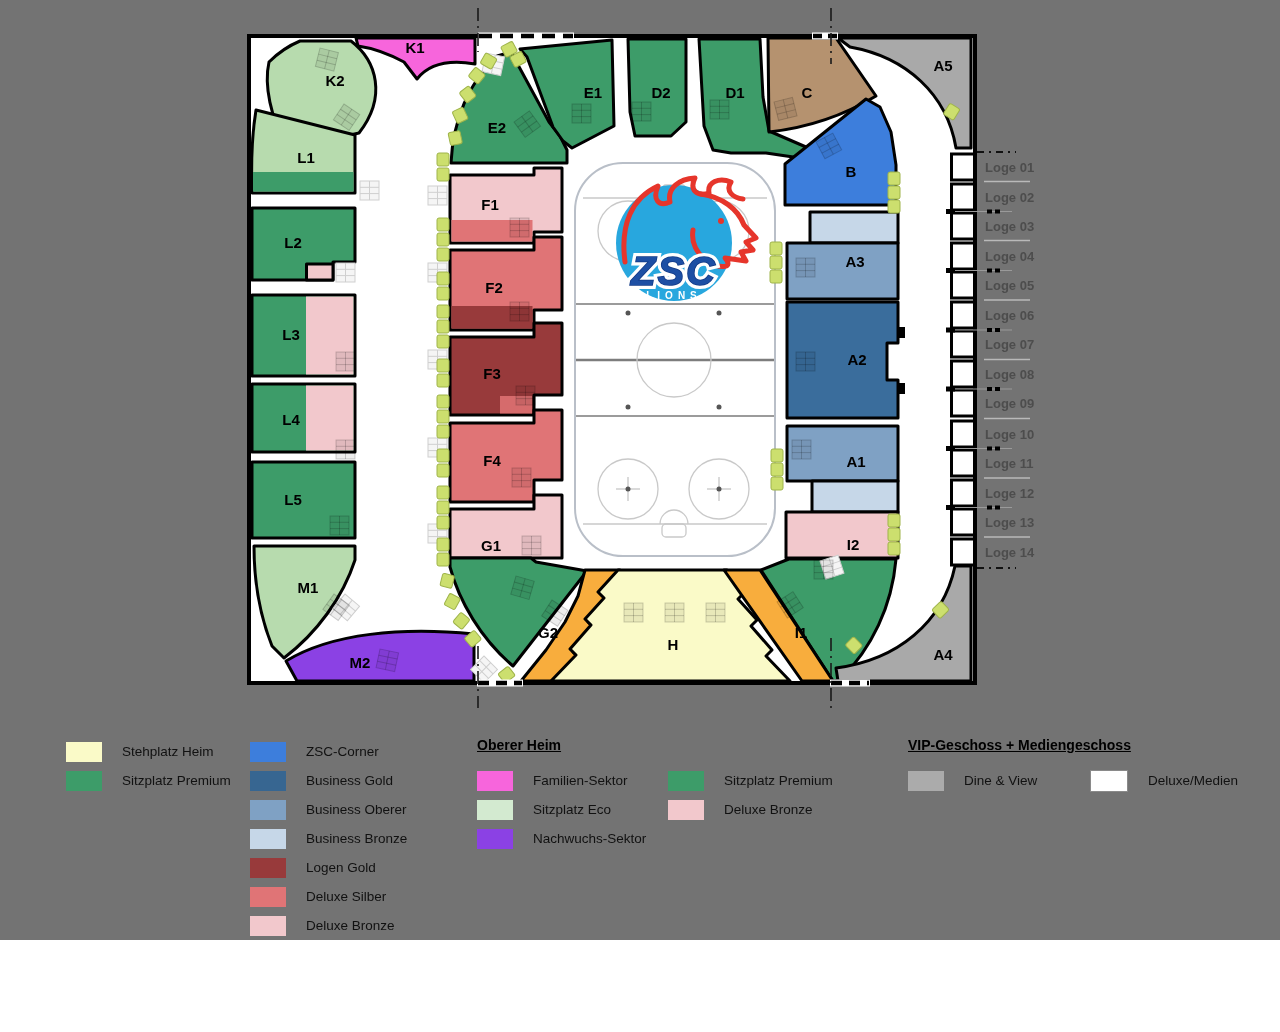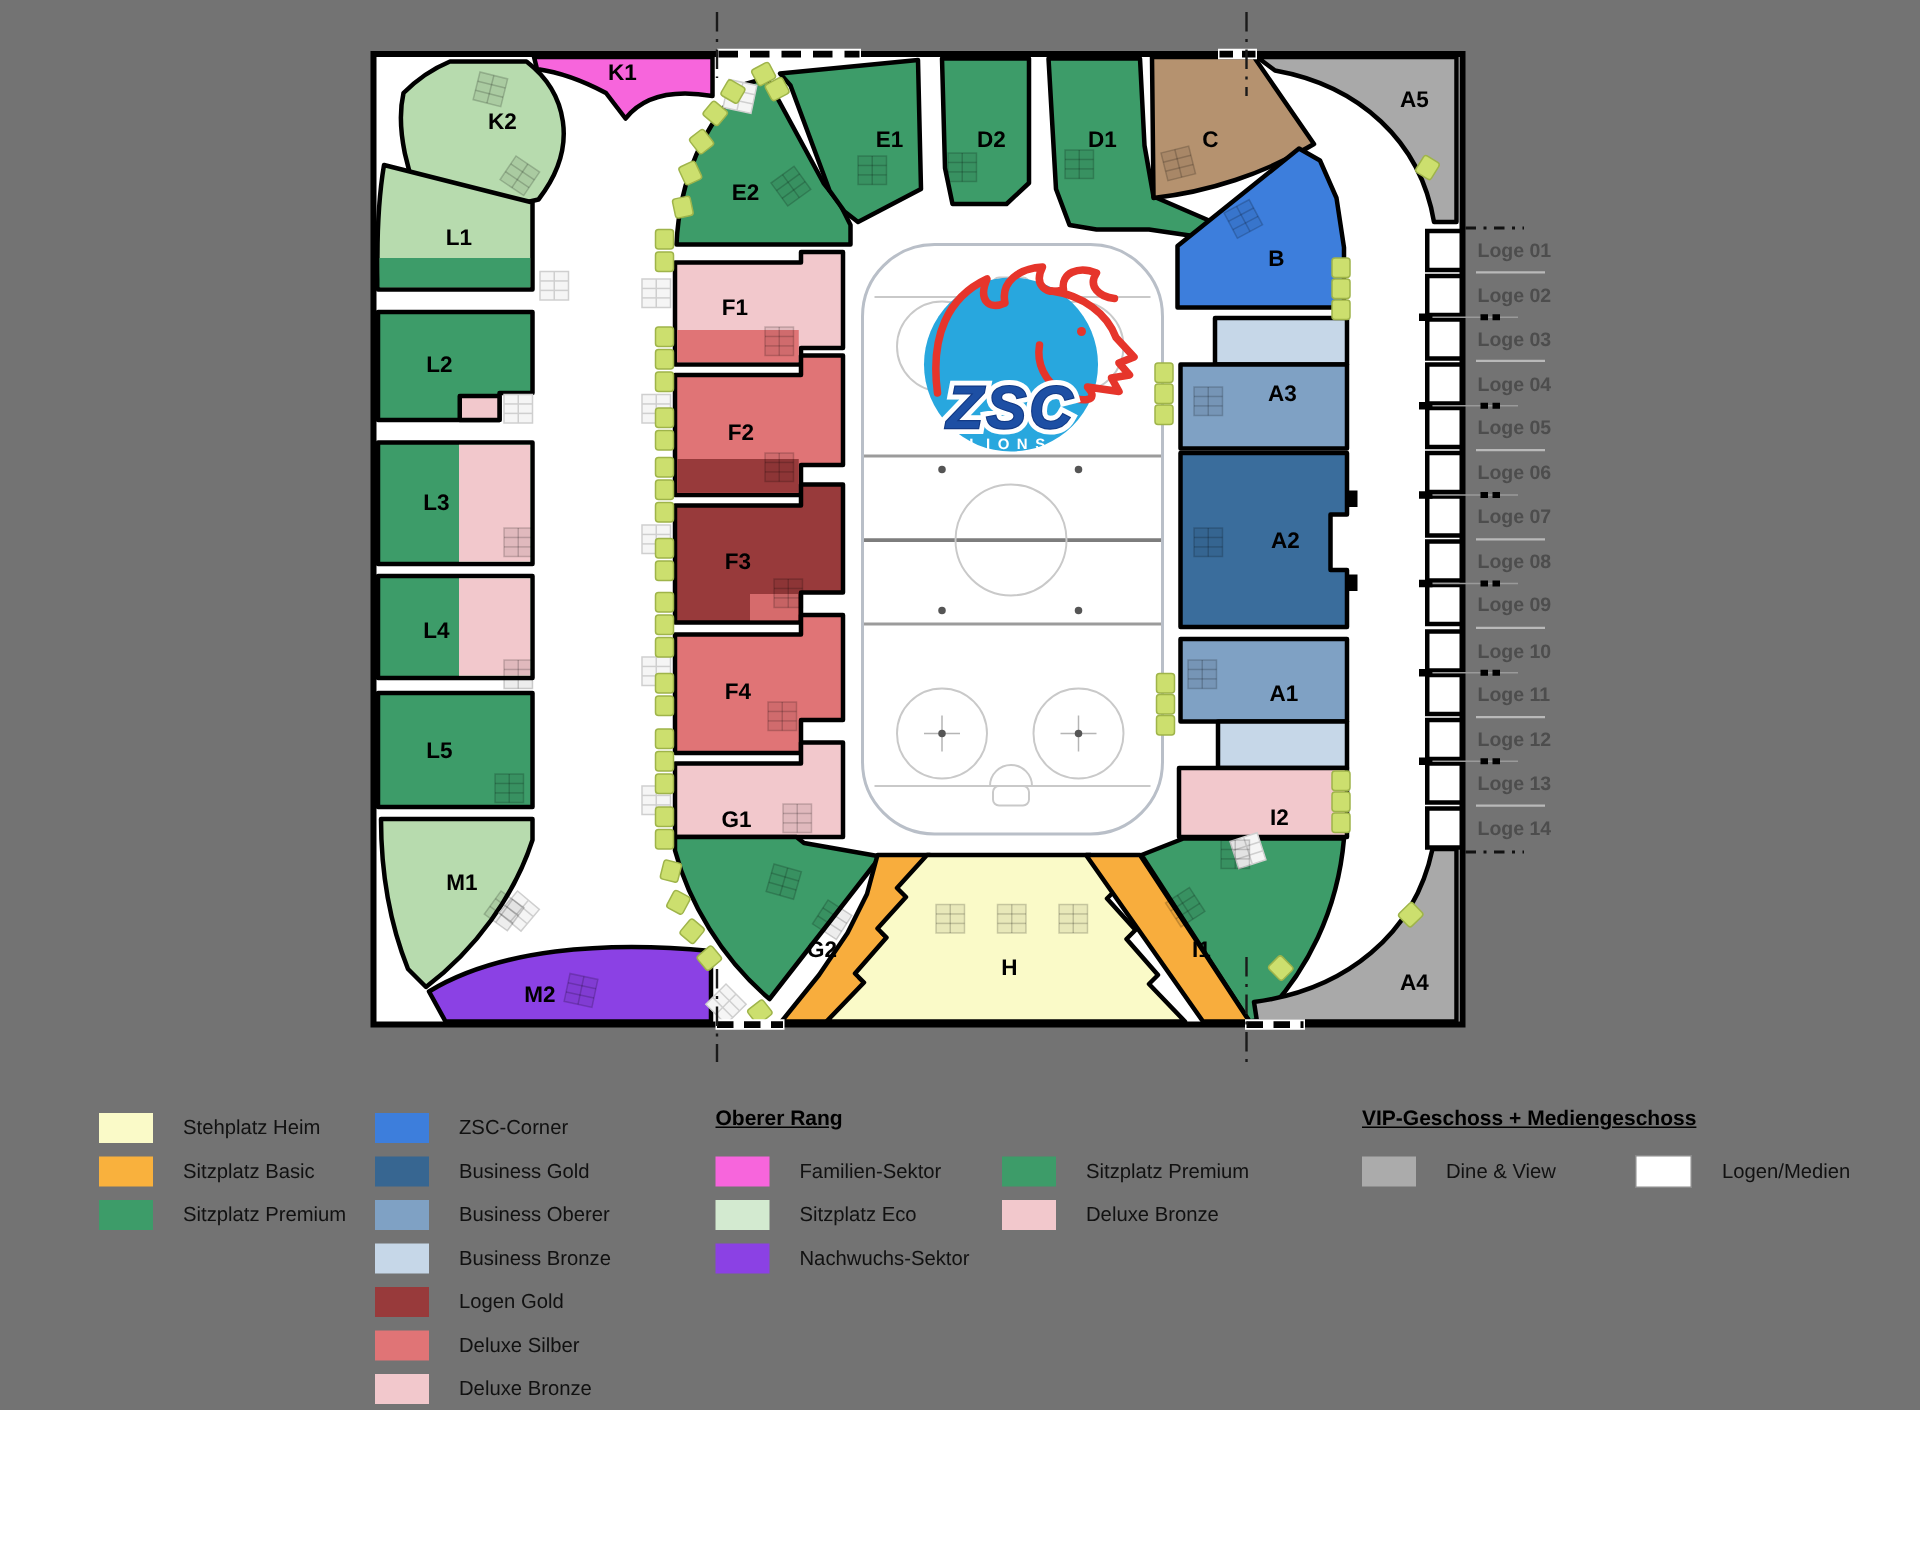--- a/index.html
+++ b/index.html
@@ -686,24 +686,20 @@
 
 <div id="legend">
       <div class="lg lg0">
         <div class="lg-cols">
           <div class="lgcol">
             <div class="lgitem">
               <span class="lgswatch" style="background: rgb(250, 250, 200);"></span>
               <span class="lglabel">Stehplatz Heim</span>
             </div>
             <div class="lgitem">
-              <span class="lgswatch" style="background: rgb(249, 177, 61);"></span>
-              <span class="lglabel">Sitzplatz Basic</span>
-            </div>
-            <div class="lgitem">
               <span class="lgswatch" style="background: rgb(61, 156, 105);"></span>
               <span class="lglabel">Sitzplatz Premium</span>
             </div>
           </div>
           <div class="lgcol">
             <div class="lgitem">
               <span class="lgswatch" style="background: rgb(61, 126, 220);"></span>
               <span class="lglabel">ZSC-Corner</span>
             </div>
             <div class="lgitem">
@@ -727,21 +723,21 @@
               <span class="lglabel">Deluxe Silber</span>
             </div>
             <div class="lgitem">
               <span class="lgswatch" style="background: rgb(242, 200, 204);"></span>
               <span class="lglabel">Deluxe Bronze</span>
             </div>
           </div>
         </div>
       </div>
       <div class="lg lg1">
-        <h3>Oberer Rang</h3>
+        <h3>Oberer Heim</h3>
         <div class="lg-cols">
           <div class="lgcol">
             <div class="lgitem">
               <span class="lgswatch" style="background: rgb(247, 101, 220);"></span>
               <span class="lglabel">Familien-Sektor</span>
             </div>
             <div class="lgitem">
               <span class="lgswatch" style="background: rgb(211, 234, 208);"></span>
               <span class="lglabel">Sitzplatz Eco</span>
             </div>
@@ -767,19 +763,19 @@
         <div class="lg-cols">
           <div class="lgcol">
             <div class="lgitem">
               <span class="lgswatch" style="background: rgb(171, 171, 171);"></span>
               <span class="lglabel">Dine &amp; View</span>
             </div>
           </div>
           <div class="lgcol">
             <div class="lgitem">
               <span class="lgswatch" style="background: rgb(255, 255, 255); border: 1px solid rgb(138, 138, 138);"></span>
-              <span class="lglabel">Logen/Medien</span>
+              <span class="lglabel">Deluxe/Medien</span>
             </div>
           </div>
         </div>
       </div>
     </div>
 </div>
 
 </body></html>

